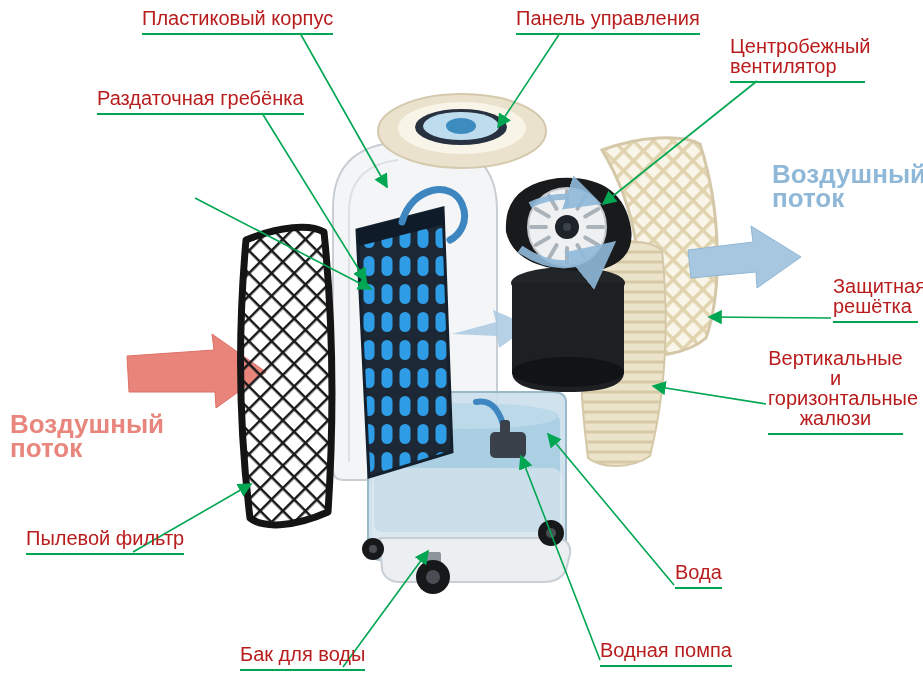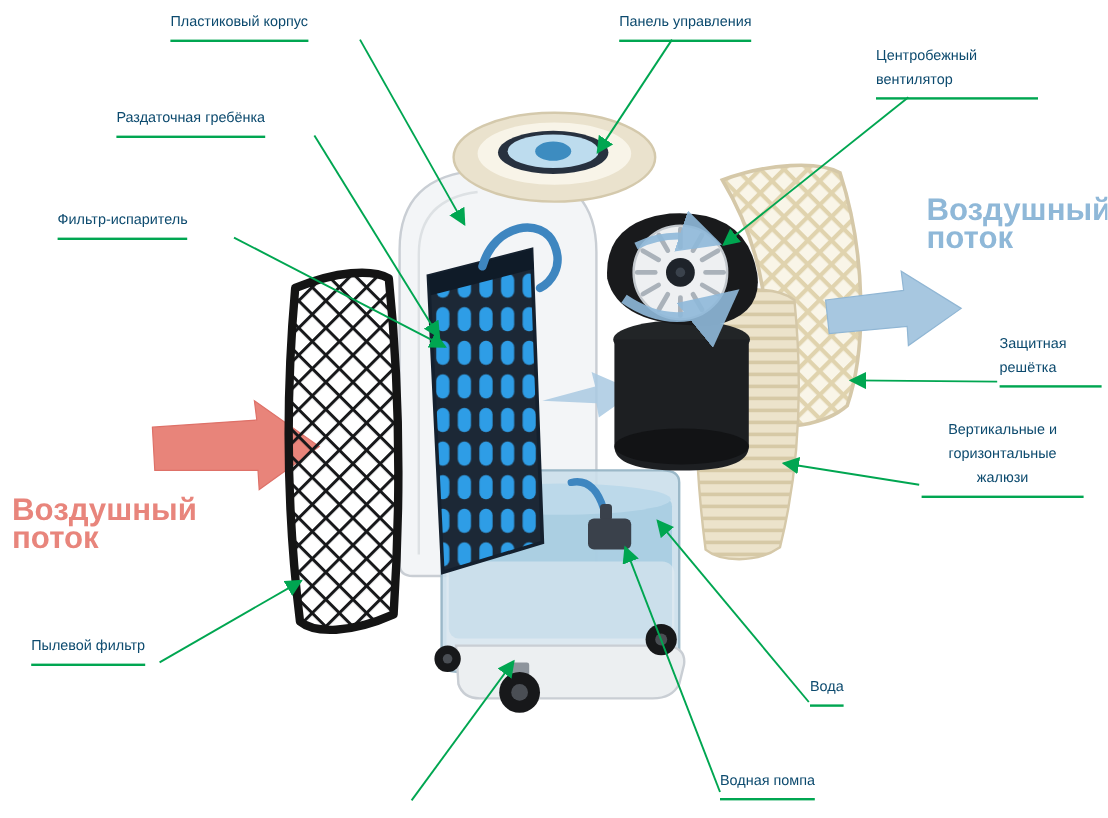--- a/index.html
+++ b/index.html
@@ -1,19 +1,19 @@
 <!DOCTYPE html>
 <html><head>
 <meta charset="utf-8">
 <style>
   html,body{margin:0;padding:0;background:#ffffff;}
   .canvas{position:relative;width:923px;height:682px;background:#ffffff;overflow:hidden;
           font-family:"Liberation Sans", sans-serif;}
   .canvas > svg{position:absolute;left:0;top:0;}
-  .callout{position:absolute;font-size:12px;line-height:20px;color:#0c4a6e;}
+  .callout{position:absolute;font-size:20px;line-height:20px;color:#b91c1c;}
   .callout .t{display:inline-block;padding-bottom:5px;border-bottom:2px solid #00a651;}
   .callout.blk .t{display:block;}
   .flow{position:absolute;font-size:26px;line-height:24px;font-weight:bold;width:128px;}
   .flow.out{color:#8fb8d8;}
   .flow.in{color:#e8857c;}
 </style>
 </head>
 <body>
 
 <div class="canvas">
@@ -155,40 +155,40 @@
   </div>
 
   <div class="callout blk" style="left:730px;top:36px;width:135px;">
     <span class="t">Центробежный вентилятор</span>
   </div>
 
   <div class="callout" style="left:97px;top:88px;">
     <span class="t">Раздаточная гребёнка</span>
   </div>
 
-  <div class="callout" style="left:48px;top:173px;">
-    <span class="t">Фильтр-испаритель</span>
-  </div>
 
   <div class="flow out" style="left:772px;top:162px;">Воздушный поток</div>
 
   <div class="callout blk" style="left:833px;top:276px;width:85px;">
     <span class="t">Защитная решётка</span>
   </div>
 
   <div class="callout blk" style="left:768px;top:348px;width:135px;text-align:center;">
     <span class="t">Вертикальные и горизонтальные жалюзи</span>
   </div>
 
   <div class="flow in" style="left:10px;top:412px;">Воздушный поток</div>
 
   <div class="callout" style="left:10px;top:528px;margin-left:16px;">
     <span class="t">Пылевой фильтр</span>
   </div>
 
+  <div class="callout" style="left:240px;top:644px;">
+    <span class="t">Бак для воды</span>
+  </div>
 
   <div class="callout" style="left:600px;top:640px;">
     <span class="t">Водная помпа</span>
   </div>
 
   <div class="callout" style="left:675px;top:562px;">
     <span class="t">Вода</span>
   </div>
 
 </div>

